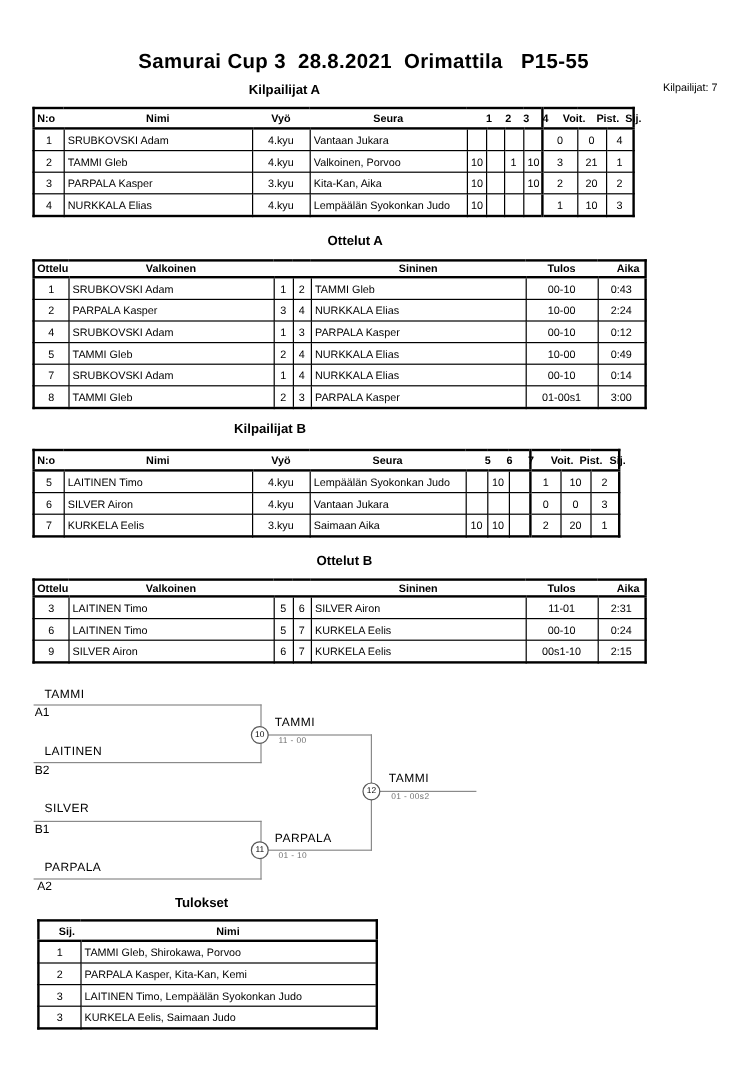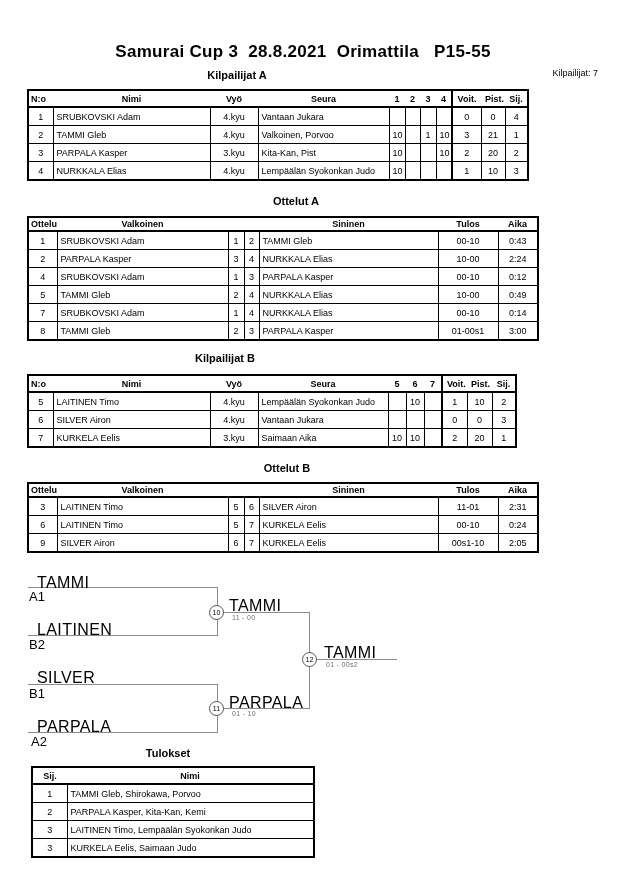--- a/index.html
+++ b/index.html
@@ -5,34 +5,34 @@
   html,body{margin:0;padding:0;}
   body{width:630px;height:891px;background:#ffffff;position:relative;
        font-family:"Liberation Sans", sans-serif;color:#000;overflow:hidden;}
   .main-title{position:absolute;left:0;top:42px;width:606px;text-align:center;
               font-size:17px;font-weight:bold;white-space:pre;letter-spacing:0.3px;}
   .competitors{position:absolute;left:443px;top:68px;width:155px;text-align:right;font-size:9px;}
   .sec-title{position:absolute;width:200px;text-align:center;font-size:11px;font-weight:bold;white-space:pre;}
   table.grid{position:absolute;border-collapse:collapse;table-layout:fixed;
              border:2px solid #000;font-size:9px;background:#fff;}
   .grid th{font-weight:bold;border:0;border-bottom:2px solid #000;height:14px;
-           padding:0 4px;text-align:center;white-space:nowrap;overflow:visible;}
+           padding:0 16px;text-align:center;white-space:nowrap;overflow:visible;}
   .grid td{border:1px solid #000;height:17px;padding:0 3px;text-align:center;
            white-space:nowrap;overflow:visible;}
   .grid .l{text-align:left;}
   .grid .hleft{text-align:left;padding-left:2px;}
   .thickL{border-left:2px solid #000 !important;}
   .t-k th{height:15px;}
   .t-o th{height:12px;}
   
   .bline{position:absolute;background:#8a8a8a;}
   .bcircle{position:absolute;width:13px;height:13px;border:1px solid #555;border-radius:50%;
            background:#fff;font-size:7px;line-height:13px;text-align:center;z-index:2;}
-  .bname{position:absolute;font-size:16px;letter-spacing:0.4px;white-space:pre;}
-  .bseed{position:absolute;font-size:13px;}
+  .bname{position:absolute;font-size:10px;letter-spacing:0.4px;white-space:pre;}
+  .bseed{position:absolute;font-size:10px;}
   .bscore{position:absolute;font-size:7px;color:#6e6e6e;letter-spacing:0.3px;white-space:pre;}
 </style>
 </head>
 <body>
 
 <div class="main-title">Samurai Cup 3  28.8.2021  Orimattila   P15-55</div>
 <div class="competitors">Kilpailijat: 7</div>
 
 <div class="sec-title" style="left:137px;top:69px;">Kilpailijat A</div>
 <table class="grid t-k" style="left:27px;top:89px;width:500px;">
@@ -88,21 +88,21 @@
 <td>1</td>
 <td>10</td>
 <td class="thickL">3</td>
 <td>21</td>
 <td>1</td>
 </tr>
 <tr>
 <td>3</td>
 <td class="l">PARPALA Kasper</td>
 <td>3.kyu</td>
-<td class="l">Kita-Kan, Pist</td>
+<td class="l">Kita-Kan, Aika</td>
 <td>10</td>
 <td></td>
 <td></td>
 <td>10</td>
 <td class="thickL">2</td>
 <td>20</td>
 <td>2</td>
 </tr>
 <tr>
 <td>4</td>
@@ -309,21 +309,21 @@
 <td>00-10</td>
 <td>0:24</td>
 </tr>
 <tr>
 <td>9</td>
 <td class="l">SILVER Airon</td>
 <td>6</td>
 <td>7</td>
 <td class="l">KURKELA Eelis</td>
 <td>00s1-10</td>
-<td>2:05</td>
+<td>2:15</td>
 </tr>
 </tbody>
 </table>
 
 <div>
 
   <div class="bline" style="left:28px;top:587px;width:190px;height:1px;"></div>
   <div class="bline" style="left:28px;top:635px;width:190px;height:1px;"></div>
   <div class="bline" style="left:217px;top:587px;width:1px;height:49px;"></div>
   <div class="bline" style="left:217px;top:612px;width:93px;height:1px;"></div>

